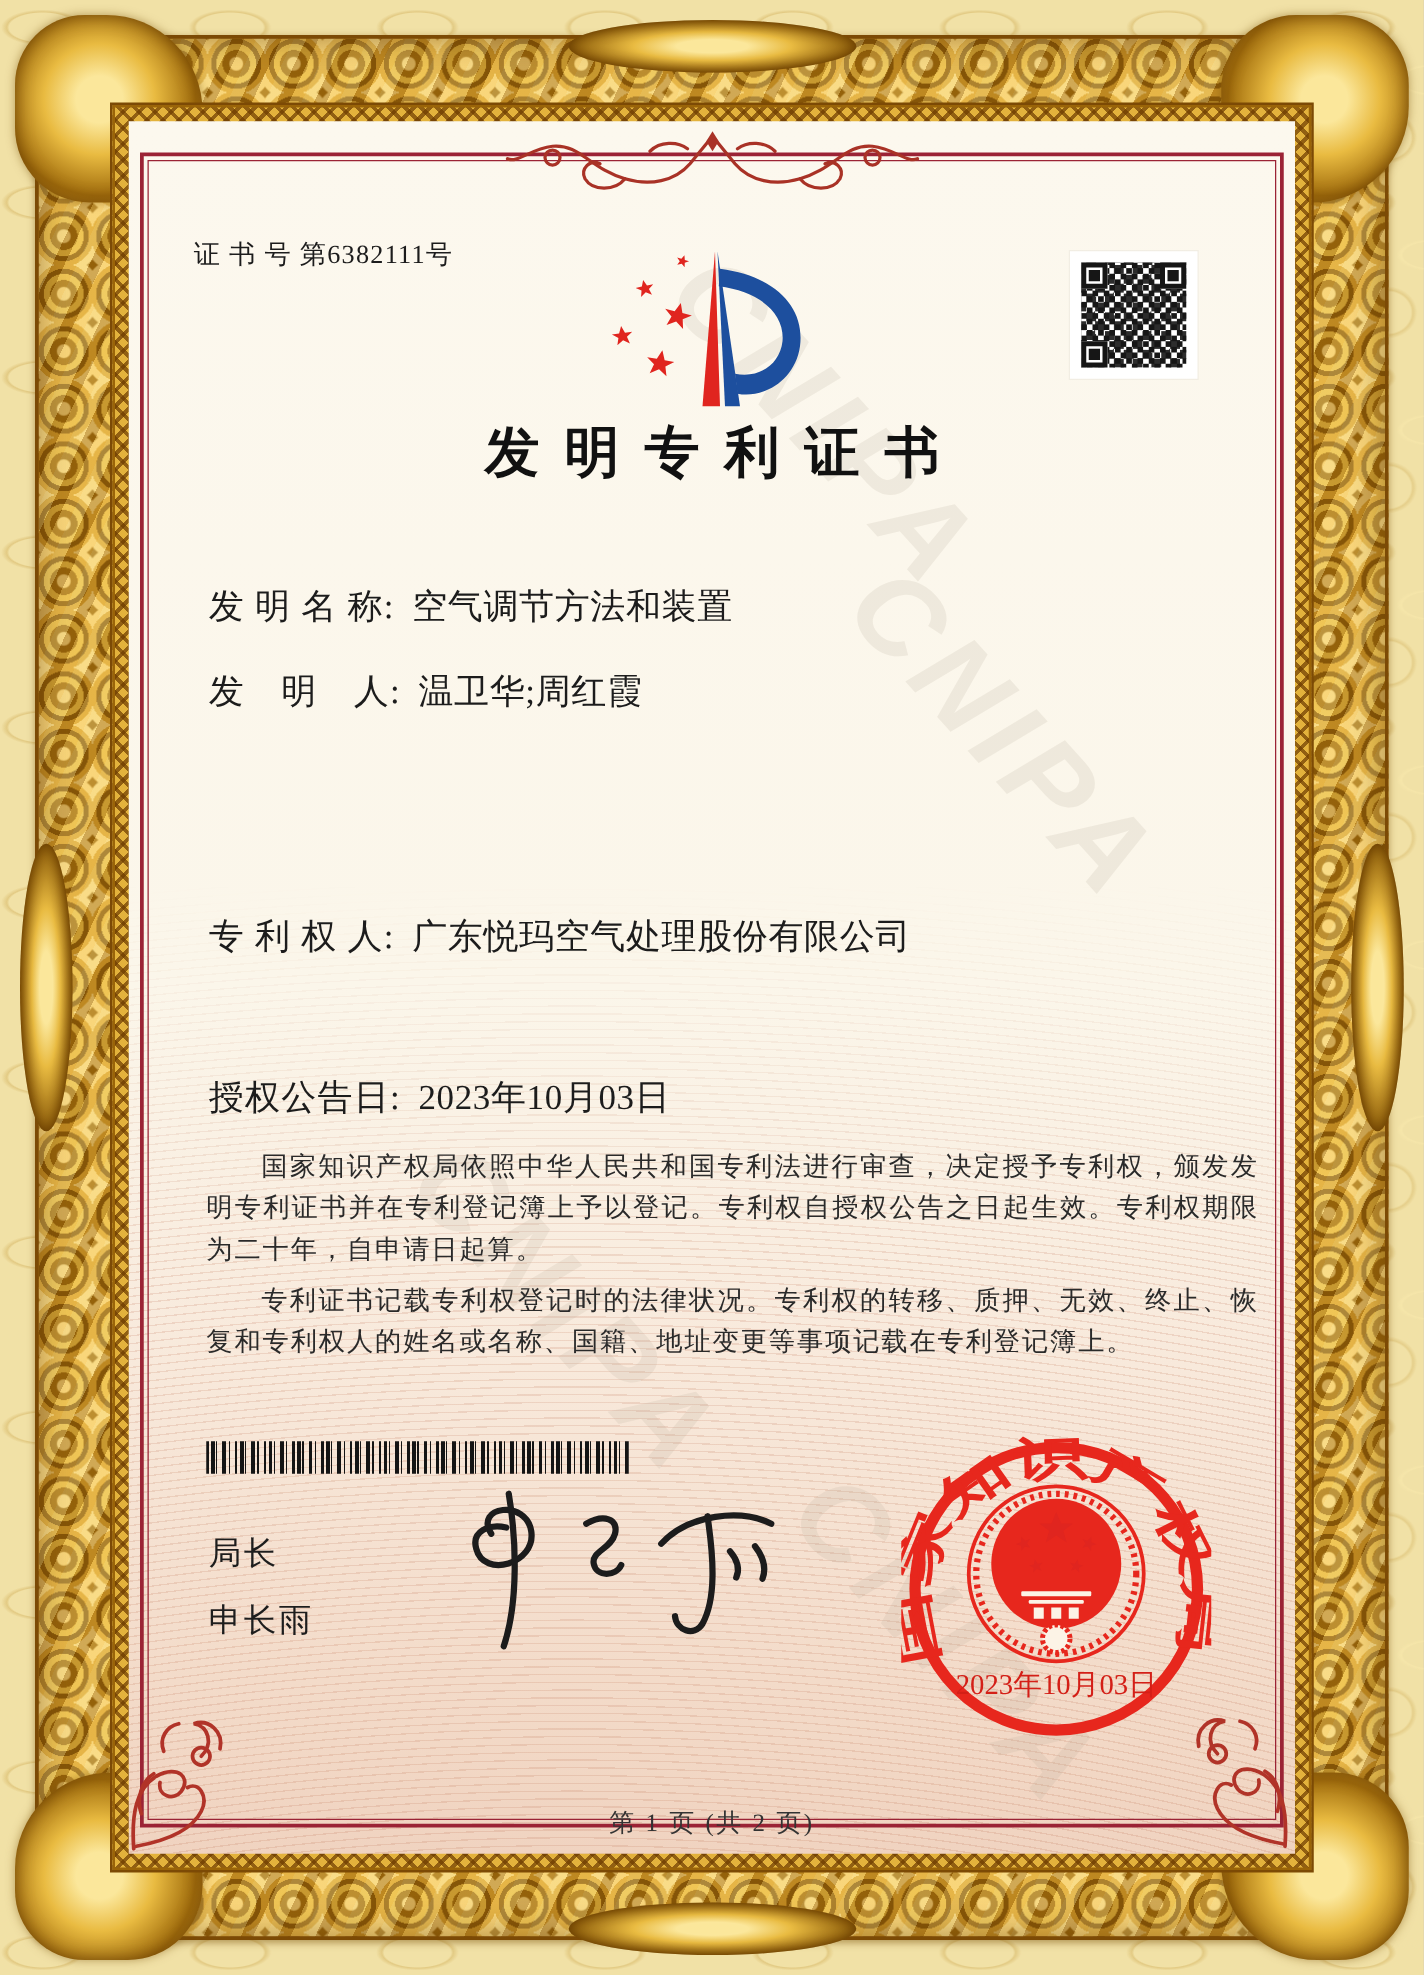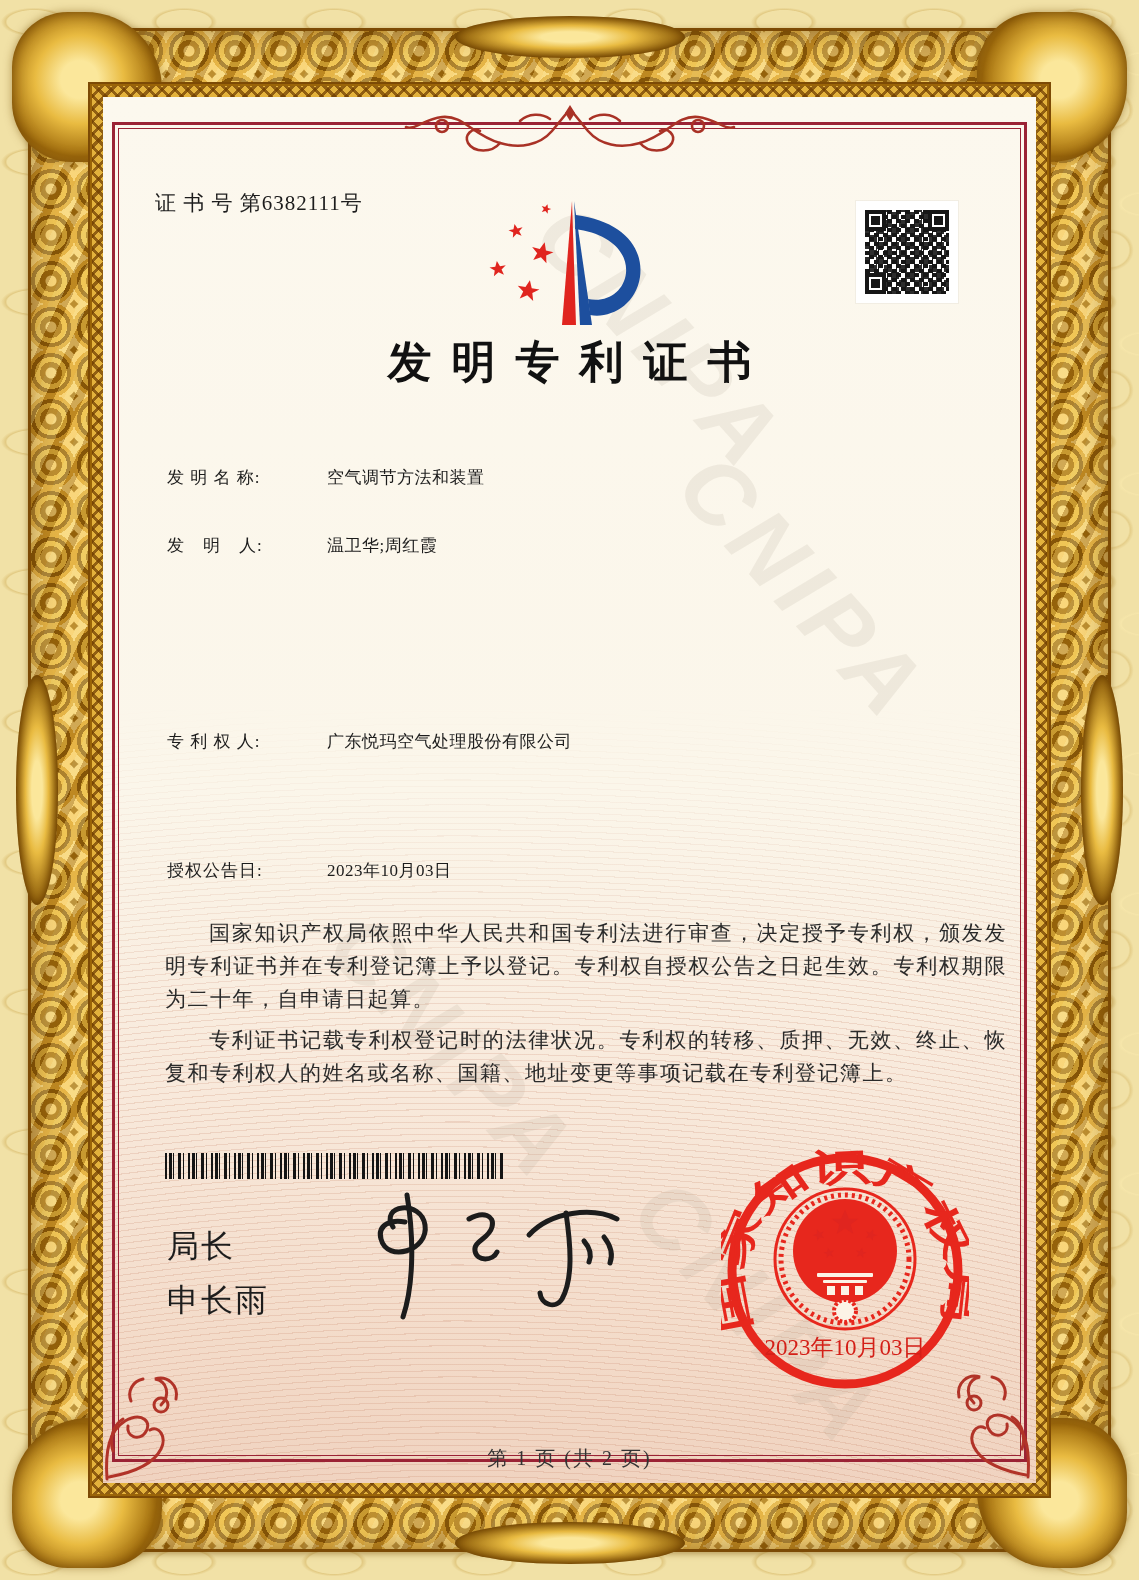--- a/index.html
+++ b/index.html
@@ -64,33 +64,33 @@
   .qr-grid{position:absolute;inset:9px;
     background:
       conic-gradient(at 50% 50%, #161616 25%, transparent 0 50%, #161616 0 75%, transparent 0) 0 0/9px 9px,
       conic-gradient(at 50% 50%, rgba(22,22,22,.9) 25%, transparent 0 50%, rgba(22,22,22,.9) 0 75%, transparent 0) 4px 2px/15px 15px;}
   .qf{position:absolute;width:13px;height:13px;border:4px solid #161616;background:#fff;}
   .qf::before{content:"";position:absolute;inset:2px;background:#161616;}
   .qf.tl{left:0;top:0}.qf.tr{right:0;top:0}.qf.bl{left:0;bottom:0}
   .title{position:absolute;left:0;right:0;top:236px;text-align:center;font-size:44px;font-weight:bold;
     color:#111;letter-spacing:20px;text-indent:20px;}
   
-  .frow{position:absolute;left:64px;font-size:17px;color:#1c1c1c;white-space:nowrap;}
+  .frow{position:absolute;left:64px;font-size:28px;color:#1c1c1c;white-space:nowrap;}
   .flabel{display:inline-block;min-width:146px;letter-spacing:1px;}
   .fvalue{margin-left:14px;letter-spacing:.5px;}
   .grant2{position:absolute;left:470px;top:0;}
   
   .para{position:absolute;left:62px;width:842px;font-size:21px;line-height:33px;color:#2a2a2a;
     text-indent:44px;text-align:justify;letter-spacing:1.5px;}
   
   .barcode{position:absolute;left:62px;top:1056px;width:338px;height:26px;
     background:repeating-linear-gradient(90deg,#141414 0 2px,transparent 2px 4px,#141414 4px 7px,transparent 7px 8px,
       #141414 8px 9px,transparent 9px 13px,#141414 13px 16px,transparent 16px 18px,#141414 18px 19px,transparent 19px 23px);}
   .director-title,.director-name{position:absolute;left:64px;font-family:"Liberation Sans",sans-serif;
-    font-size:32px;color:#1d1d1d;letter-spacing:2px;}
+    font-size:26px;color:#1d1d1d;letter-spacing:2px;}
   .director-title{top:1128px}.director-name{top:1182px}
   .signature{position:absolute;left:238px;top:1092px;}
   .seal{position:absolute;left:618px;top:1050px;}
   .flourish{position:absolute;}
   .flourish.left{left:-4px;top:1262px;}
   .flourish.right{left:843px;top:1260px;transform:scaleX(-1);}
   .footer{position:absolute;left:0;right:0;top:1348px;text-align:center;font-size:20px;color:#333;letter-spacing:2px;}
 </style>
 </head>
 <body>

